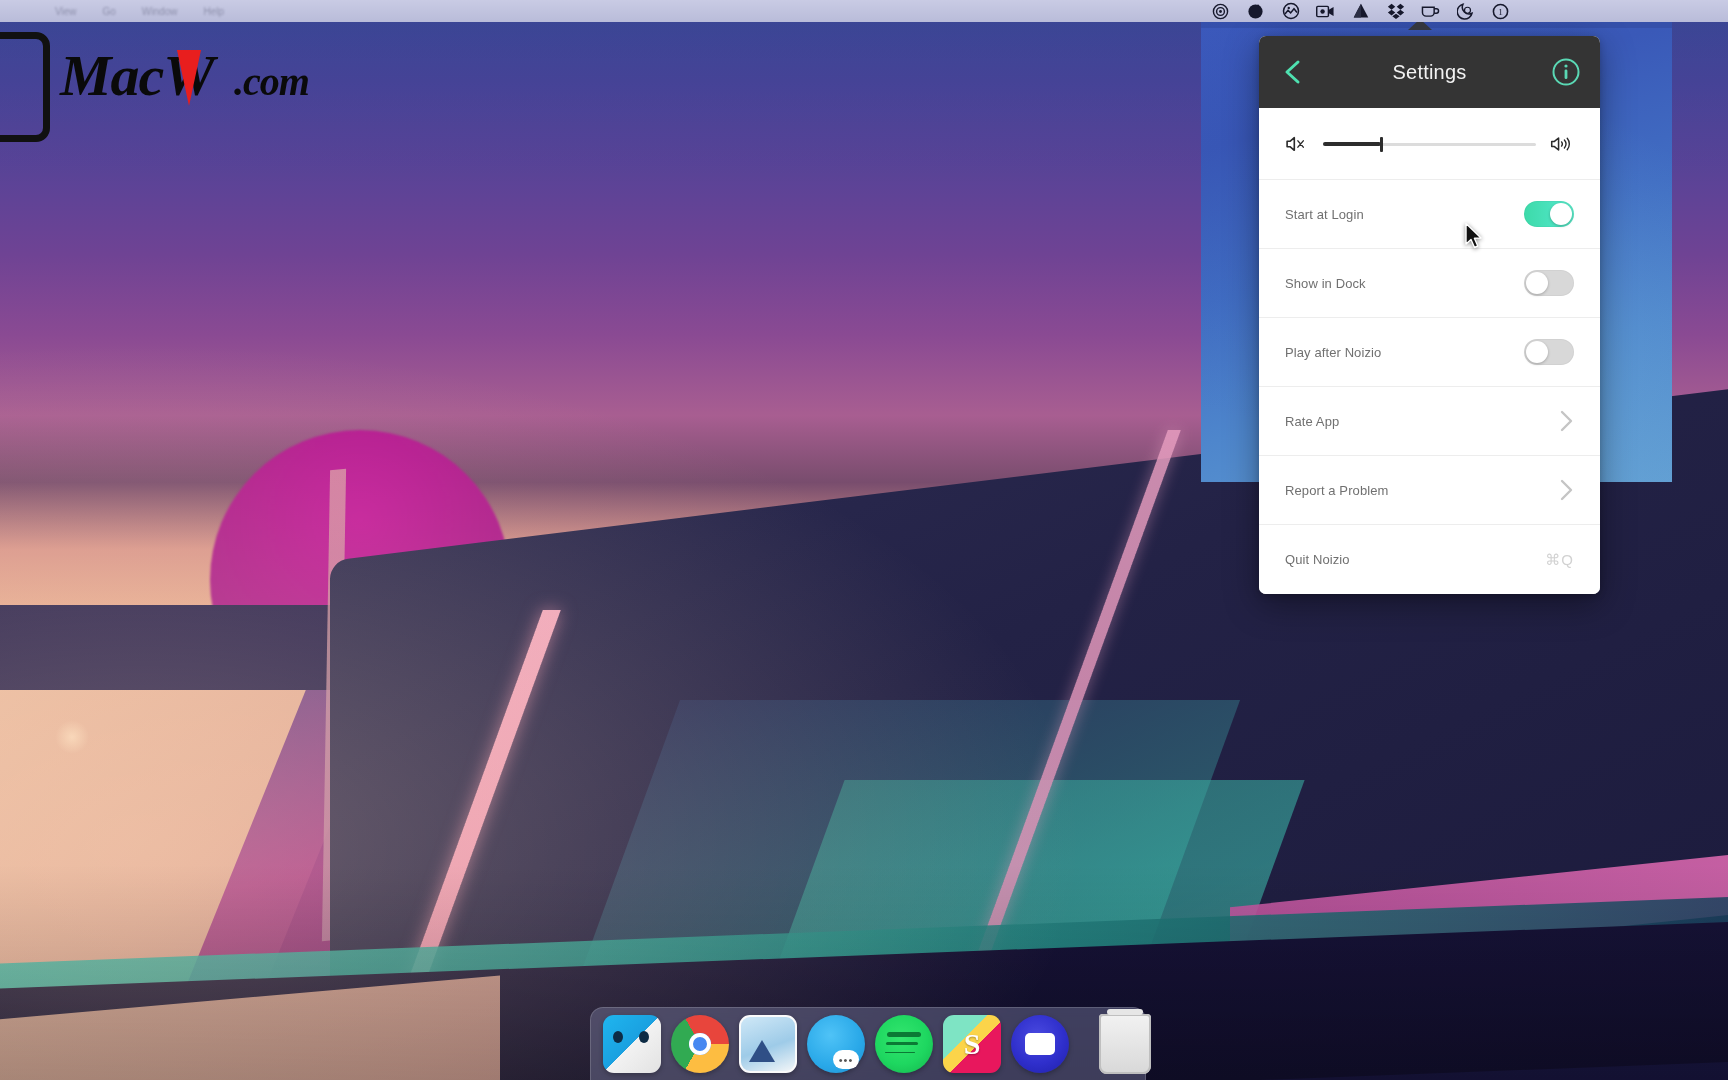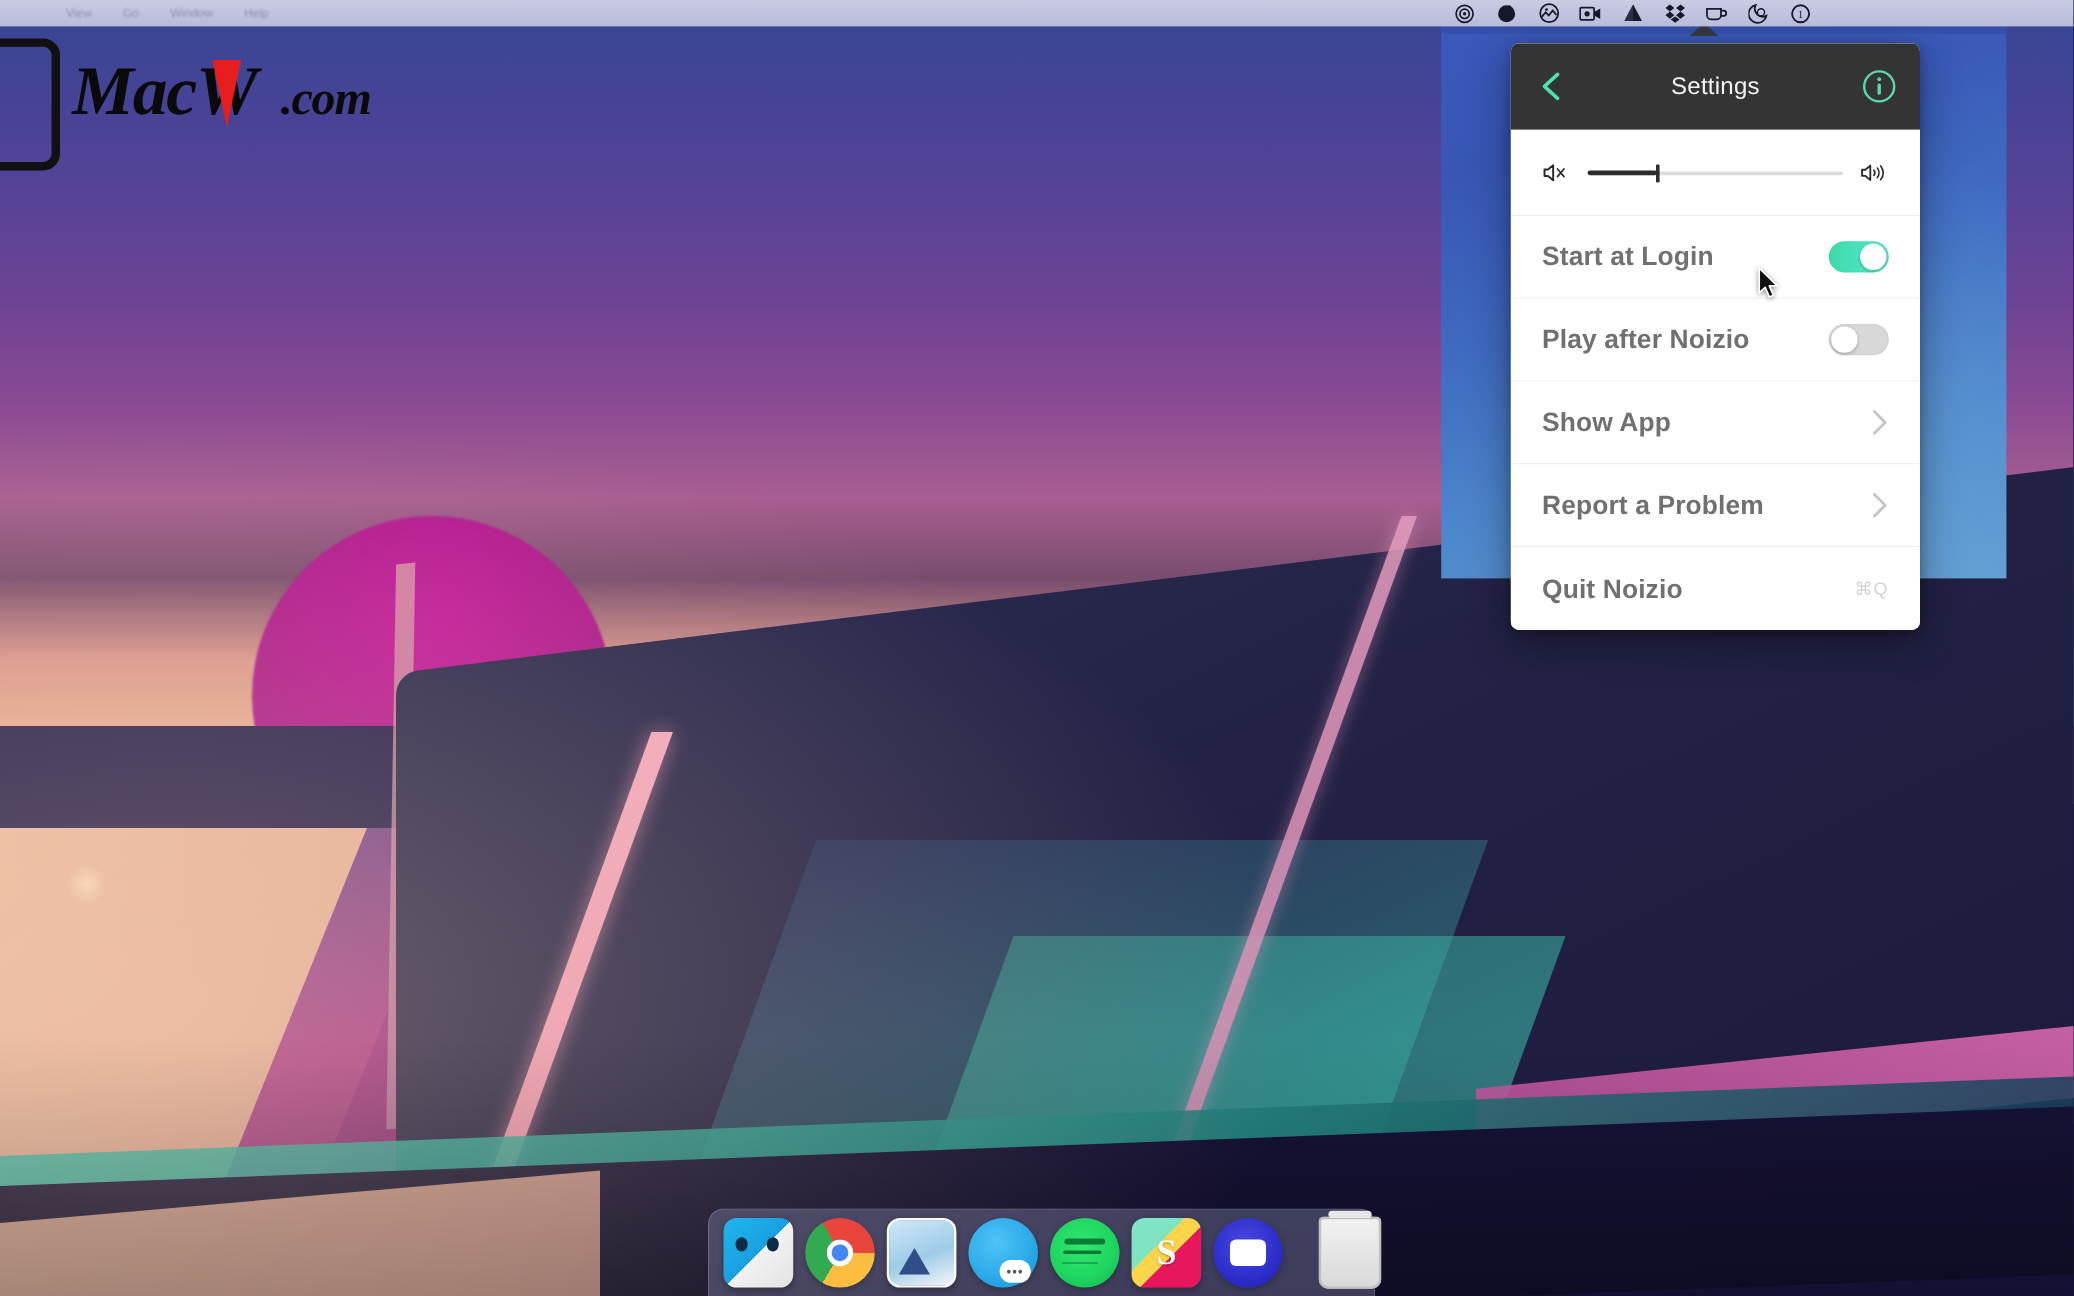--- a/index.html
+++ b/index.html
@@ -268,21 +268,21 @@
   .row {
     height:69px;
     display:flex; align-items:center;
     padding:0 26px;
     border-bottom:1px solid #ededed;
     background:#fff;
     cursor:pointer;
   }
   .row:last-child { border-bottom:none;justify-content:center; }
   .row-label {
-    font-size:22px; color:#707070; letter-spacing:.1px;font-weight:bold;
+    font-size:13px; color:#707070; letter-spacing:.1px;
   }
   .row-right { margin-left:auto; display:flex; align-items:center; }
 
   .toggle {
     width:50px; height:26px; border-radius:13px;
     position:relative; flex:0 0 auto;
     background:#d8d8d8;
     box-shadow:inset 0 0 0 1px rgba(0,0,0,.03);
   }
   .toggle.on {
@@ -589,33 +589,41 @@
 
   <div class="row">
     <span class="row-label">Start at Login</span>
     <span class="row-right">
       <span class="toggle on">
           <span class="knob"></span>
         </span>
     </span>
   </div>
 
+  <div class="row">
+    <span class="row-label">Show in Dock</span>
+    <span class="row-right">
+      <span class="toggle">
+          <span class="knob"></span>
+        </span>
+    </span>
+  </div>
 
   <div class="row">
     <span class="row-label">Play after Noizio</span>
     <span class="row-right">
       <span class="toggle">
           <span class="knob"></span>
         </span>
     </span>
   </div>
 
 
   <div class="row">
-    <span class="row-label">Show App</span>
+    <span class="row-label">Rate App</span>
     <span class="row-right chev">
       <svg width="15" height="24" viewBox="0 0 15 24">
           <path d="M3 3l9 9-9 9" fill="none" stroke="currentColor" stroke-width="2.4" stroke-linecap="round" stroke-linejoin="round"></path>
         </svg>
     </span>
   </div>
 
   <div class="row">
     <span class="row-label">Report a Problem</span>
     <span class="row-right chev">

